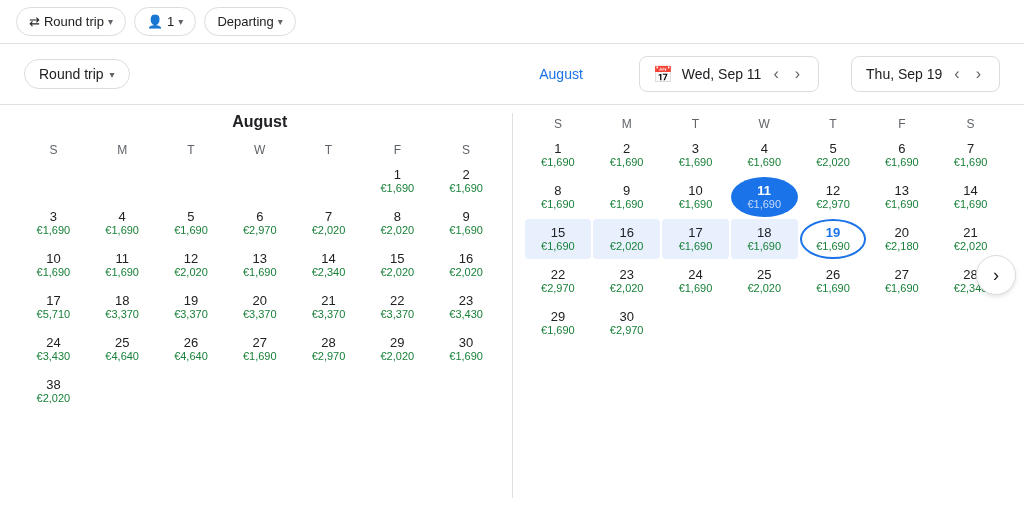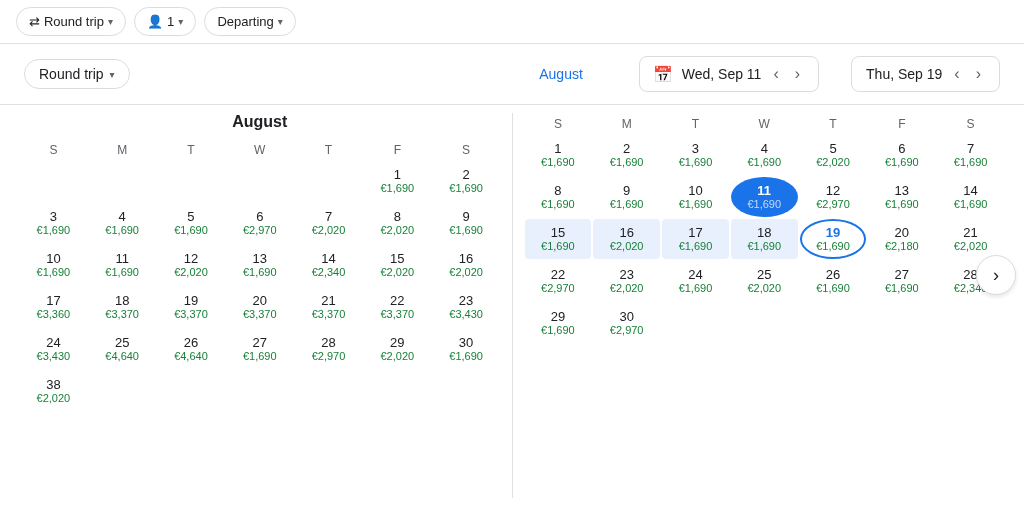--- a/index.html
+++ b/index.html
@@ -301,21 +301,21 @@
             <div class="day-cell">
               <div class="day-num">15</div>
               <div class="day-price">€2,020</div>
             </div>
             <div class="day-cell">
               <div class="day-num">16</div>
               <div class="day-price">€2,020</div>
             </div>
             <div class="day-cell">
               <div class="day-num">17</div>
-              <div class="day-price">€3,360</div>
+              <div class="day-price">€5,710</div>
             </div>
             <div class="day-cell">
               <div class="day-num">18</div>
               <div class="day-price">€3,370</div>
             </div>
             <div class="day-cell">
               <div class="day-num">19</div>
               <div class="day-price">€3,370</div>
             </div>
             <div class="day-cell">

